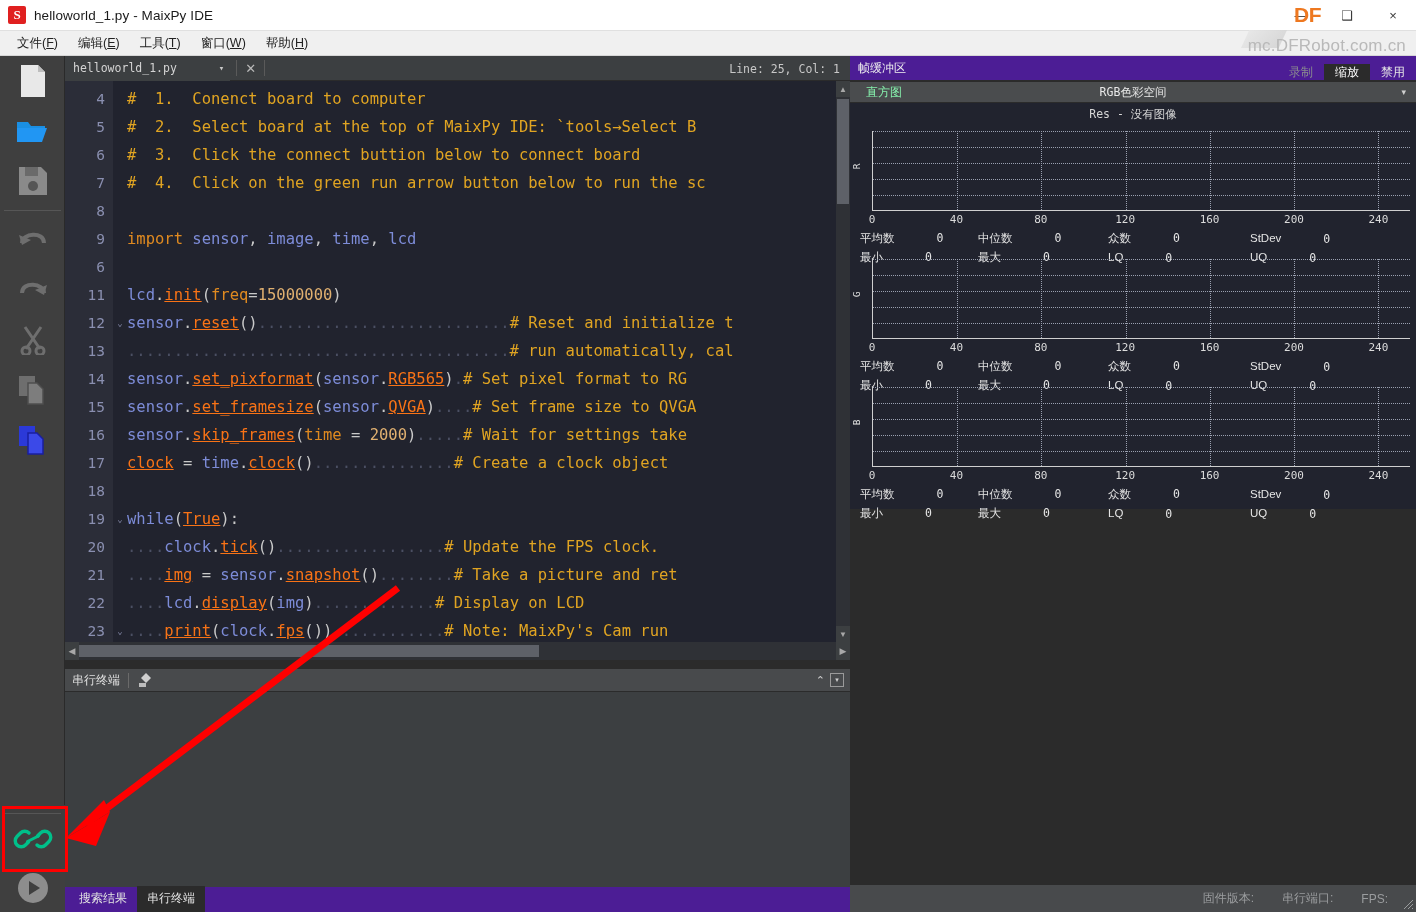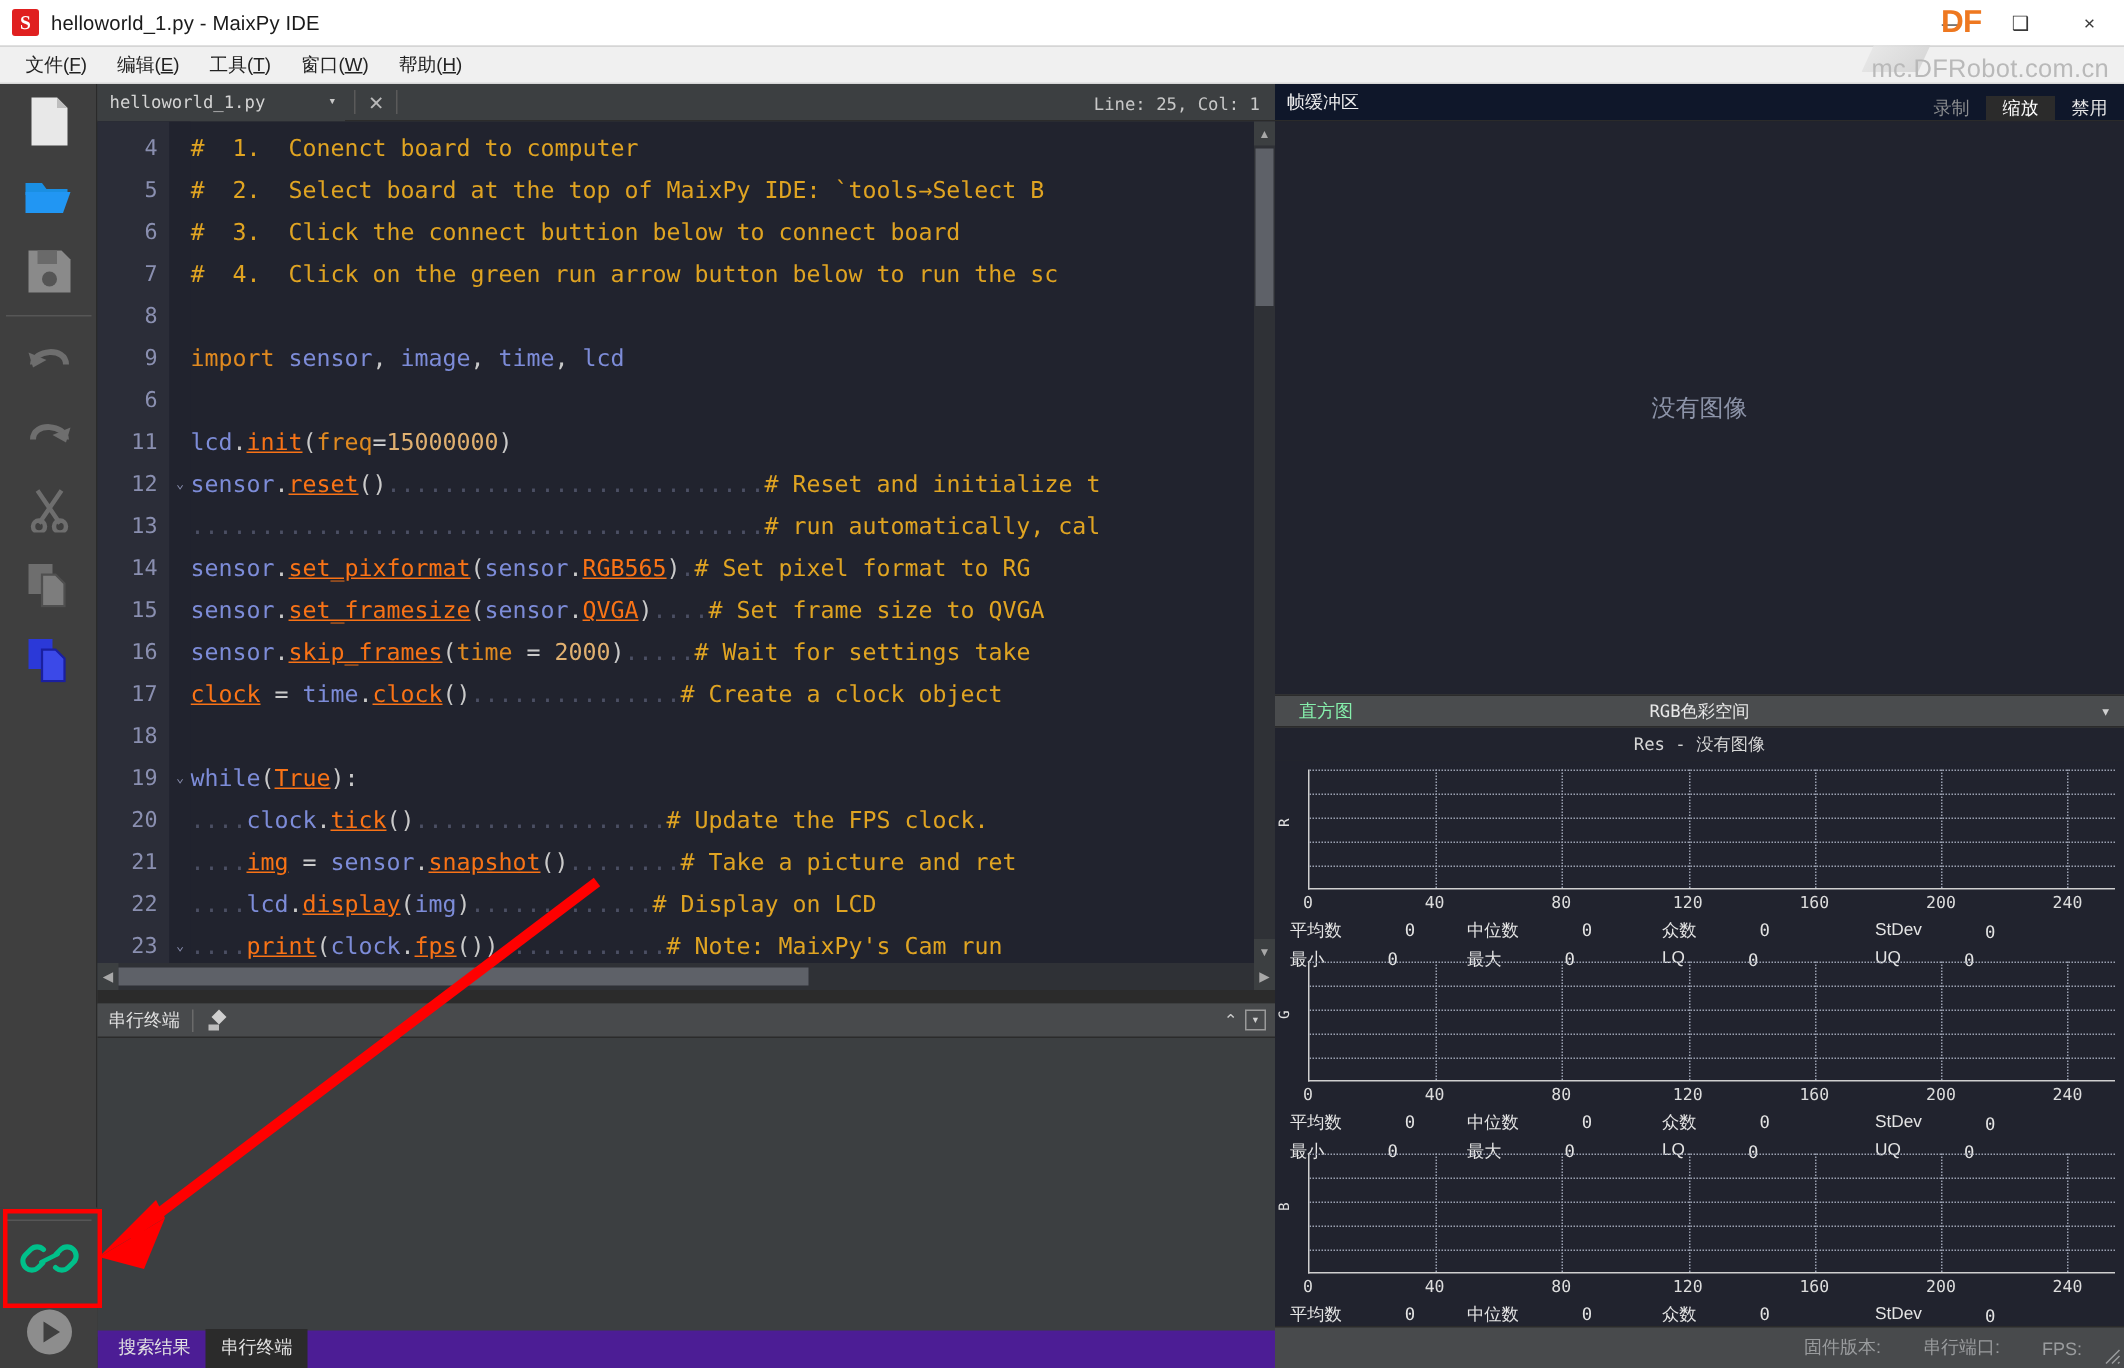--- a/index.html
+++ b/index.html
@@ -170,21 +170,21 @@
   .conn-btn { width:65px; height:50px; display:flex; align-items:center; justify-content:center; }
   .run-btn { width:65px; height:48px; display:flex; align-items:center; justify-content:center; }
   .hl-box {
     position:absolute; left:2px; top:806px; width:66px; height:66px;
     border:3px solid #ff0000; pointer-events:none;
   }
 
   
   .right-panel { position:absolute; left:850px; top:56px; width:566px; height:856px; background:#2b2b2b; }
   .fb-head {
-    height:25px; background:#0f172a; display:flex; align-items:center; padding-left:8px;
+    height:25px; background:#4c1d95; display:flex; align-items:center; padding-left:8px;
     border-bottom:1px solid #2b2b2b;
   }
   .fb-title { font-size:12px; color:#efefef; }
   .fb-btns { margin-left:auto; display:flex; height:25px; align-items:flex-end; }
   .fb-btn { display:flex; align-items:center; padding:0 11px; font-size:12px; color:#e6e6e6; }
   .fb-btn.disabled { color:#8b8d8f; }
   .fb-btn.active { background:#2b2b2b; color:#ffffff; }
   .fb-body {
     height:382px; background:#21232e; display:flex; align-items:center; justify-content:center;
     position:relative;
@@ -452,23 +452,20 @@
 <div class="right-panel">
 
   <div class="fb-head">
     <div class="fb-title">帧缓冲区</div>
     <div class="fb-btns" id="fbbtns">
         <div class="fb-btn disabled">录制</div>
         <div class="fb-btn active">缩放</div>
         <div class="fb-btn">禁用</div>
       </div>
   </div>
-  <div class="fb-body">
-    <div class="fb-noimg">没有图像</div>
-  </div>
 
   <div class="hist-head">
     <div class="hist-label">直方图</div>
     <div class="hist-mode">RGB色彩空间</div>
     <div class="hist-caret">▾</div>
   </div>
   <div class="hist-res">Res - 没有图像</div>
   <div class="hist-body" id="histbody">
       <div class="hist-block">
         <div class="chan-label">R</div>

